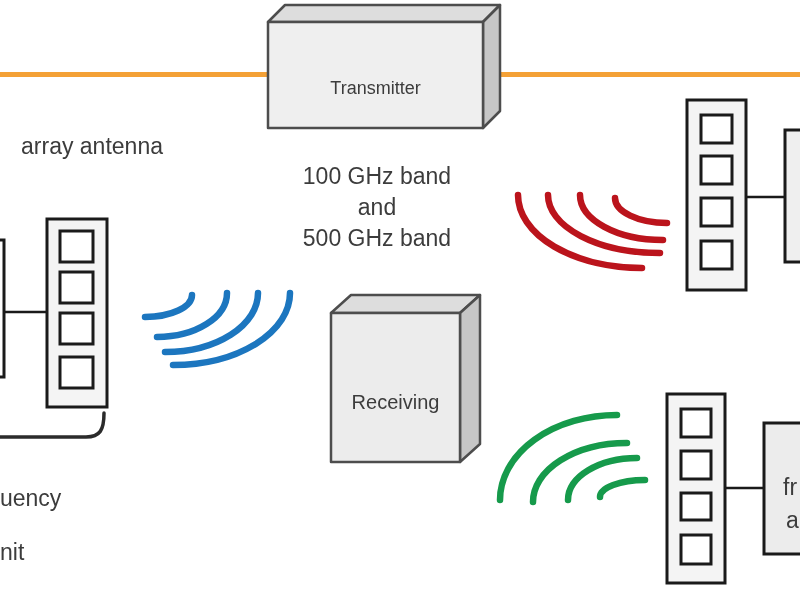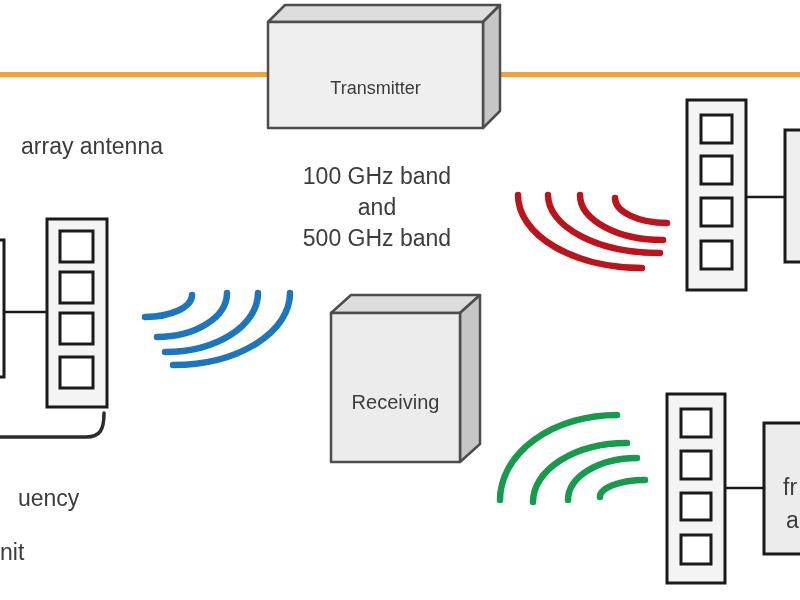--- a/index.html
+++ b/index.html
@@ -22,21 +22,21 @@
   }
   .lbl-txantenna{
     left:0px;top:131px;width:184px;
     text-align:center;font-size:23px;line-height:30px;
   }
   .lbl-receiving{
     left:331px;top:313px;width:129px;height:149px;
     display:flex;flex-direction:column;align-items:center;justify-content:center;
     font-size:20px;line-height:29px;text-align:left;margin-top:15px;
   }
-  .lbl-leftunit-1{left:0px;top:485px;font-size:23px;white-space:nowrap;padding-left:18px;}
+  .lbl-leftunit-1{left:0px;top:485px;font-size:23px;white-space:nowrap;}
   .lbl-leftunit-2{left:0px;top:539px;font-size:23px;white-space:nowrap;}
   .lbl-rightunit-1{left:783px;top:474px;font-size:23px;white-space:nowrap;text-align:center;}
   .lbl-rightunit-2{left:786px;top:507px;font-size:23px;white-space:nowrap;}
 </style>
 </head>
 <body>
 
 <div class="canvas">
 
   <svg width="800" height="600" viewBox="0 0 800 600">

